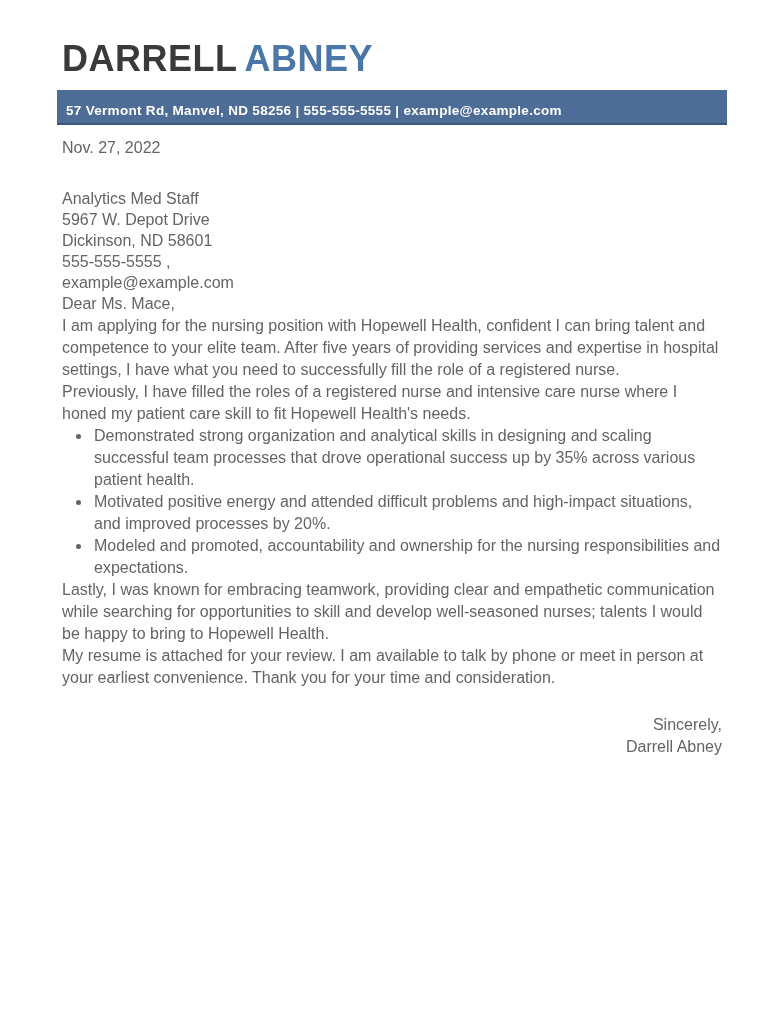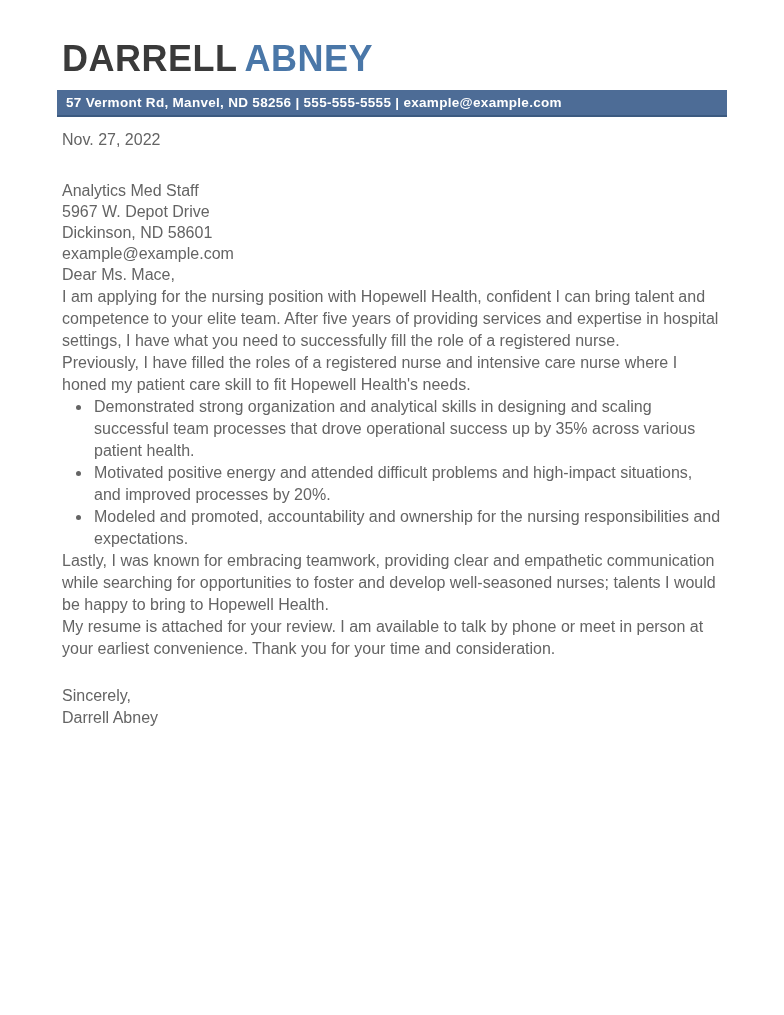--- a/index.html
+++ b/index.html
@@ -32,21 +32,21 @@
     margin-left: 7px;
   }
   .contact-bar {
     margin: 13px 57px 0 57px;
     background: var(--bar-bg, #4d6c96);
     border-bottom: 2px solid var(--bar-border, #3c5a80);
     color: var(--bar-text, #ffffff);
     font-size: 13.5px;
     font-weight: 700;
     letter-spacing: 0.3px;
-    padding: 4px 10px 4px 9px;
+    padding: 12px 10px 4px 9px;
     line-height: 17px;
   }
   
   .content {
     margin: 12px 62px;
     width: 660px;
     color: var(--body-text, #646464);
     font-size: 16px;
     line-height: 22px;
   }
@@ -63,57 +63,58 @@
     padding-left: 30px;
     list-style-type: disc;
   }
   ul.highlights li {
     padding-left: 2px;
     line-height: 22px;
   }
   .para-teamwork { margin-top: 10px; }
   .para-closing  { margin-top: 23px; }
   .signoff       { margin-top: 25px; }
-  .signoff div   { line-height: 22px; }
+  .signoff div   { line-height: 22px; text-align: right; }
 </style>
 </head>
 <body>
 
 <div class="page">
 
   <div class="letterhead">
     <h1 class="name"><span class="first-name">DARRELL</span><span class="last-name">ABNEY</span></h1>
     <div class="contact-bar">57 Vermont Rd, Manvel, ND 58256 | 555-555-5555 | example@example.com</div>
   </div>
 
   <div class="content">
 
     <p class="date">Nov. 27, 2022</p>
 
     <div class="recipient">
       <div>Analytics Med Staff</div>
       <div>5967 W. Depot Drive</div>
       <div>Dickinson, ND 58601</div>
+      <div>555-555-5555 ,</div>
       <div>example@example.com</div>
     </div>
 
     <p class="salutation">Dear Ms. Mace,</p>
 
     <p class="para-intro">I am applying for the nursing position with Hopewell Health, confident I can bring talent and competence to your elite team. After five years of providing services and expertise in hospital settings, I have what you need to successfully fill the role of a registered nurse.</p>
 
     <p class="para-exp">Previously, I have filled the roles of a registered nurse and intensive care nurse where I honed my patient care skill to fit Hopewell Health's needs.</p>
 
 
     <ul class="highlights">
       <li>Demonstrated strong organization and analytical skills in designing and scaling successful team processes that drove operational success up by 35% across various patient health.</li>
       <li>Motivated positive energy and attended difficult problems and high-impact situations, and improved processes by 20%.</li>
       <li>Modeled and promoted, accountability and ownership for the nursing responsibilities and expectations.</li>
     </ul>
 
-    <p class="para-teamwork">Lastly, I was known for embracing teamwork, providing clear and empathetic communication while searching for opportunities to foster and develop well-seasoned nurses; talents I would be happy to bring to Hopewell Health.</p>
+    <p class="para-teamwork">Lastly, I was known for embracing teamwork, providing clear and empathetic communication while searching for opportunities to skill and develop well-seasoned nurses; talents I would be happy to bring to Hopewell Health.</p>
 
     <p class="para-closing">My resume is attached for your review. I am available to talk by phone or meet in person at your earliest convenience. Thank you for your time and consideration.</p>
 
     <div class="signoff">
       <div>Sincerely,</div>
       <div>Darrell Abney</div>
     </div>
 
   </div>
 </div>

